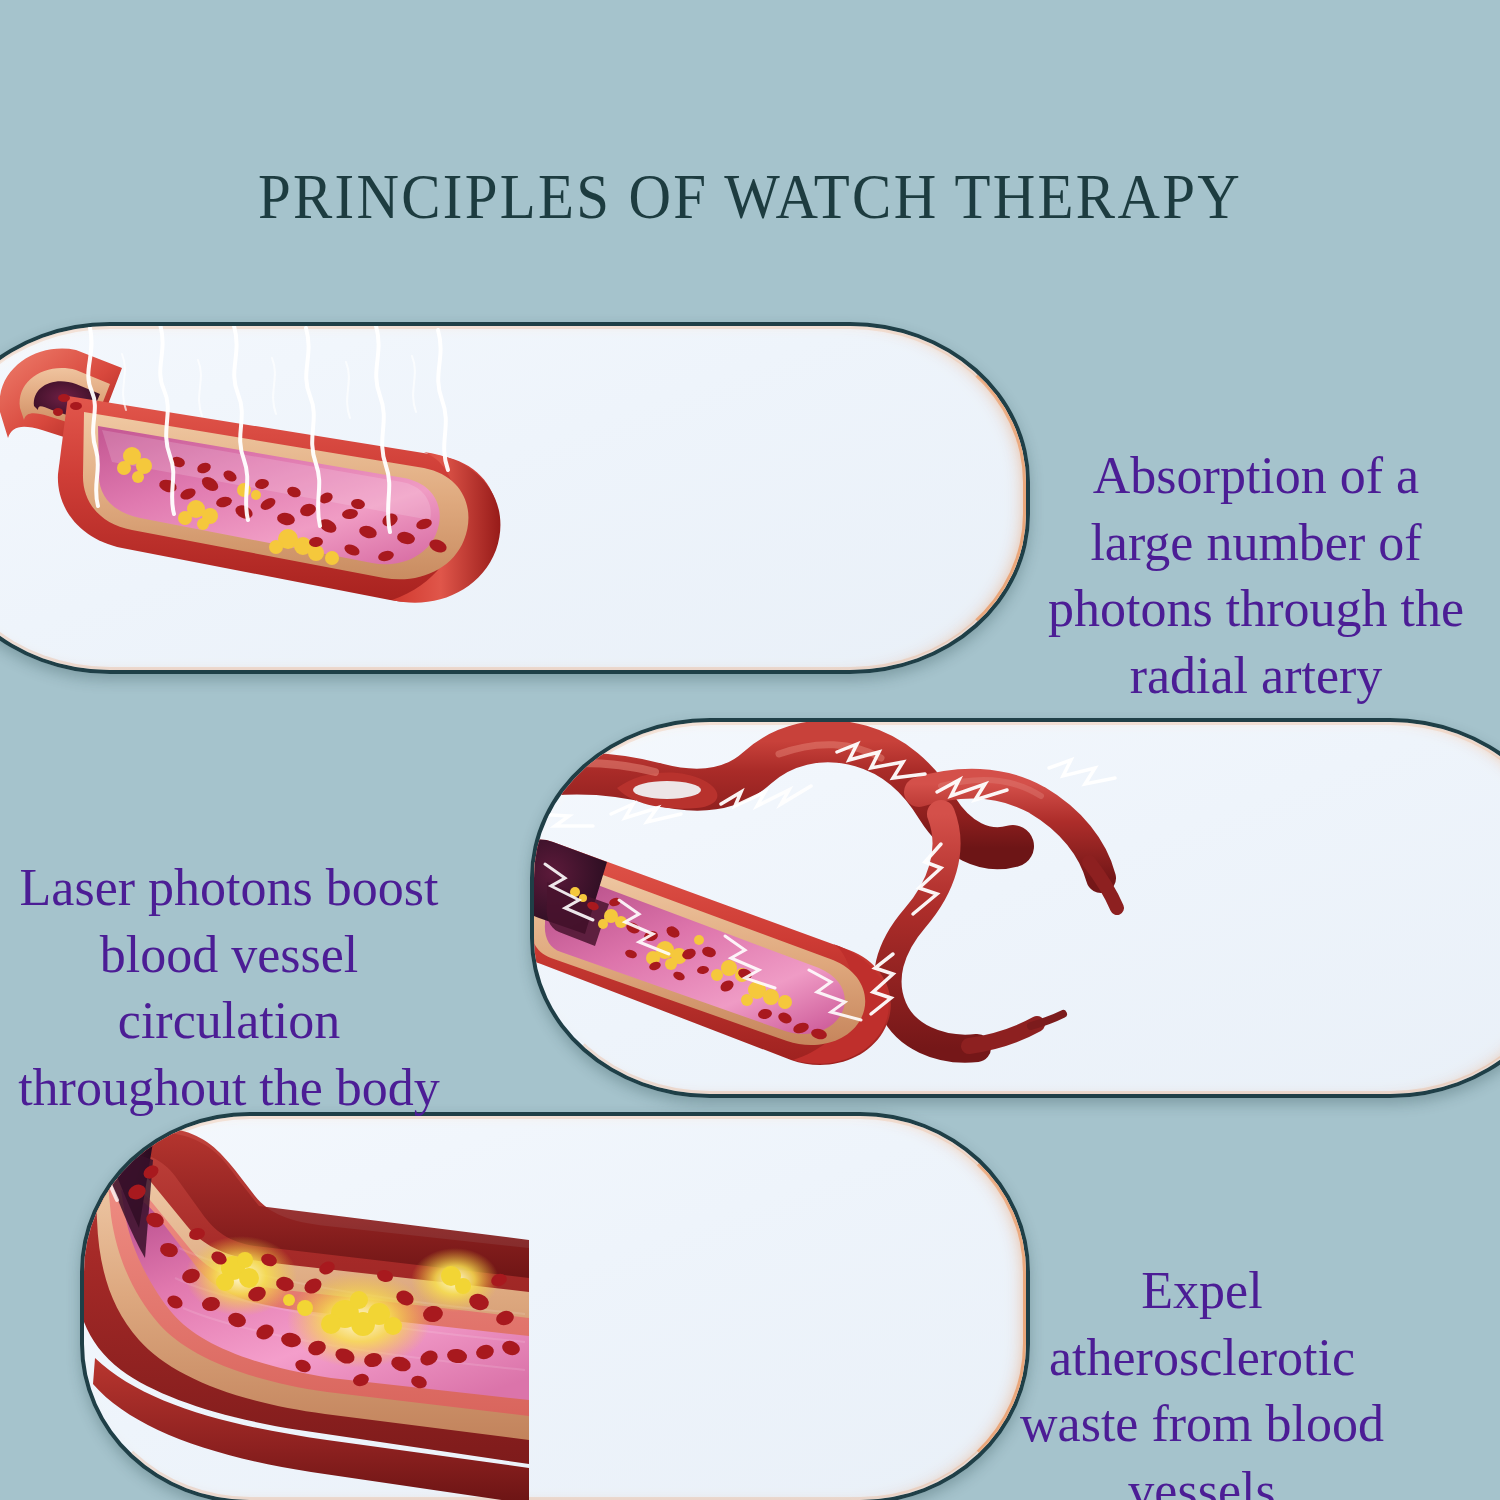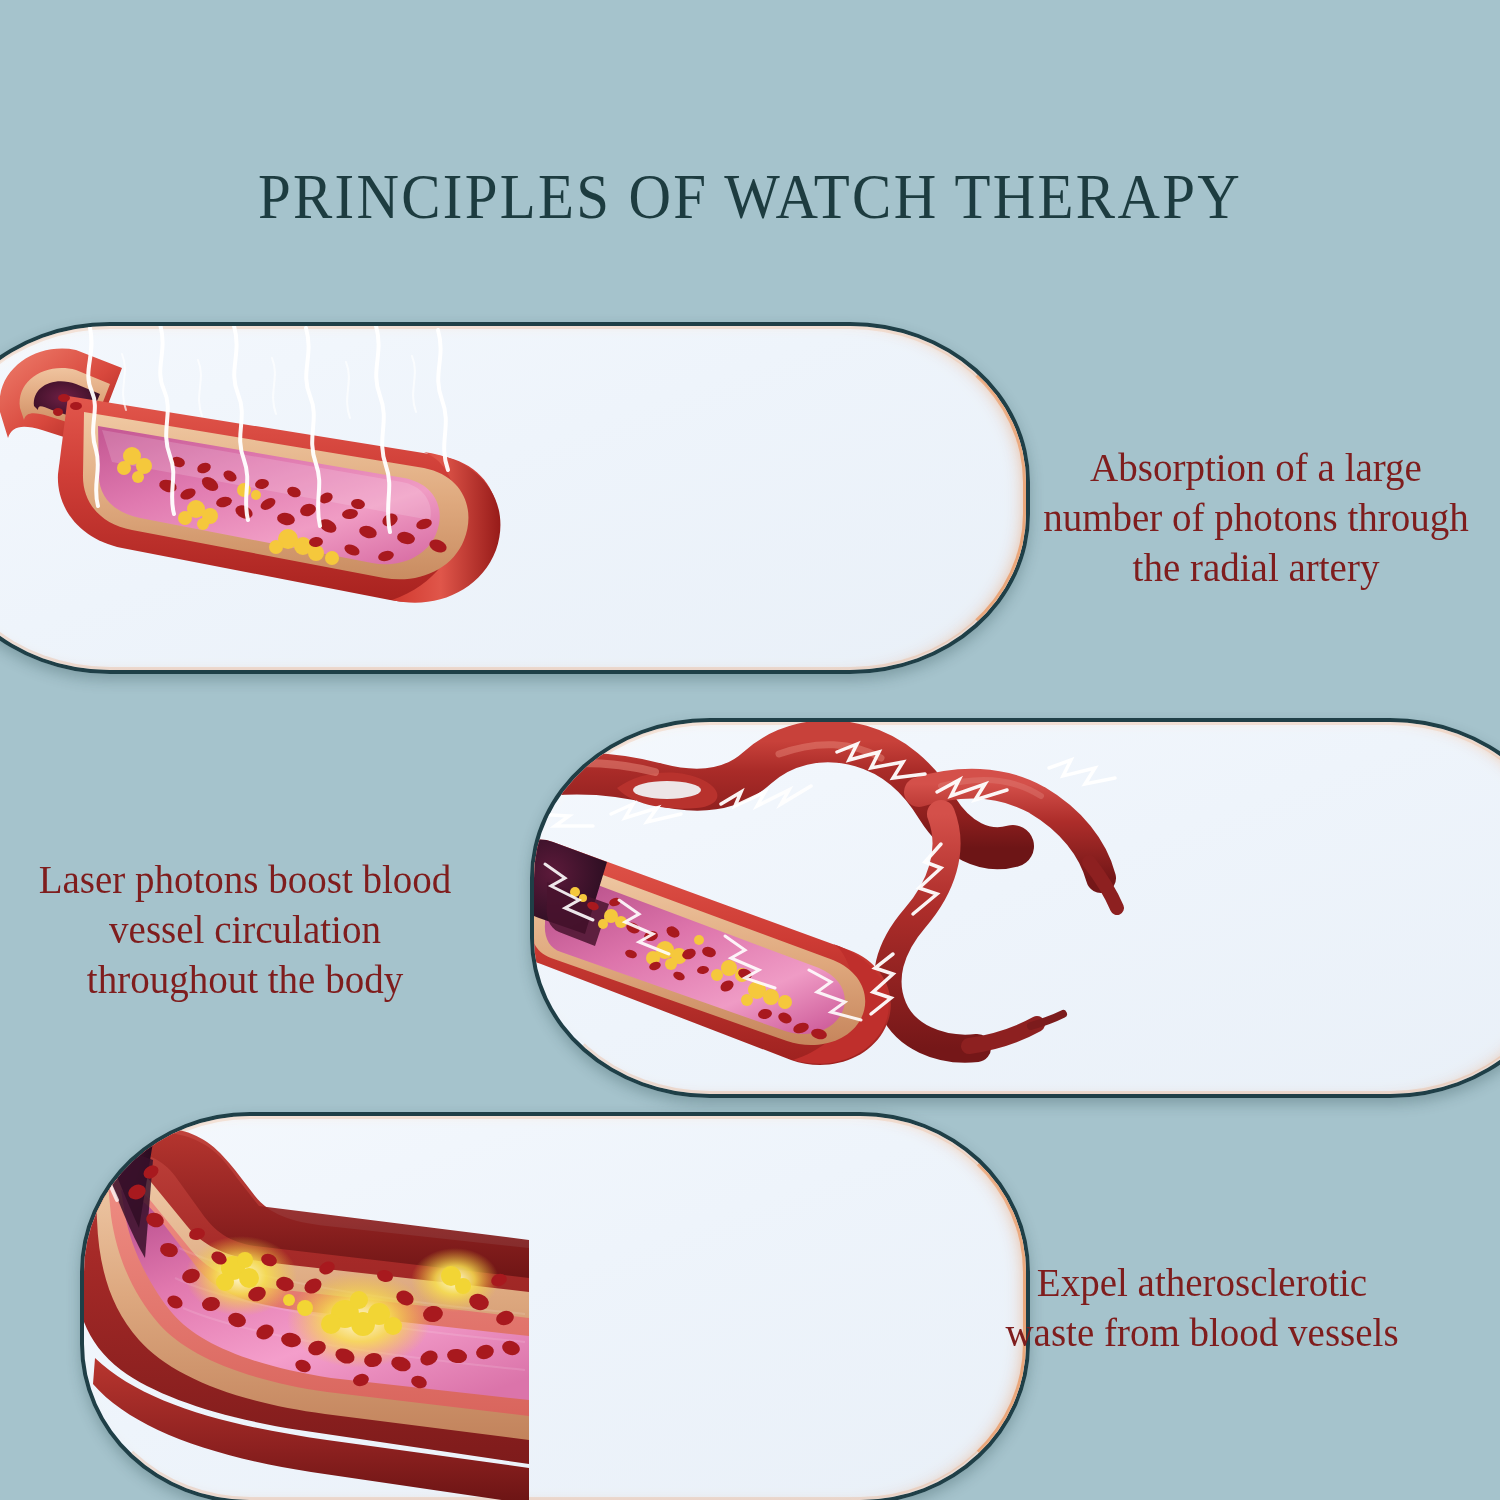--- a/index.html
+++ b/index.html
@@ -73,29 +73,29 @@
                 inset 0 10px 16px -12px rgba(255,255,255,0.9);
   }
 
   #card1 { left: -70px;  top: 322px;  width: 1100px; height: 352px; }
   #card2 { left: 530px;  top: 718px;  width: 1040px; height: 380px; }
   #card3 { left: 80px;   top: 1112px; width: 950px;  height: 392px; border-radius: 170px / 160px; }
 
   
   .caption {
     position: absolute;
-    color: #7f1d1d;
+    color: #4c1d95;
     font-family: "Liberation Serif", "DejaVu Serif", serif;
-    font-size: 39px;
+    font-size: 52px;
     line-height: 1.28;
     text-align: center;
     z-index: 5;
   }
   #caption1 { left: 1040px; top: 443px; width: 432px; }
-  #caption2 { left: 24px;   top: 855px; width: 442px; }
+  #caption2 { left: 8px;   top: 855px; width: 442px; }
   #caption3 { left: 990px; top: 1258px; width: 424px; }
 
   
   .art { position: absolute; pointer-events: none; }
   .art svg { display: block; overflow: visible; }
 </style>
 </head>
 <body>
 
 <div id="poster">

